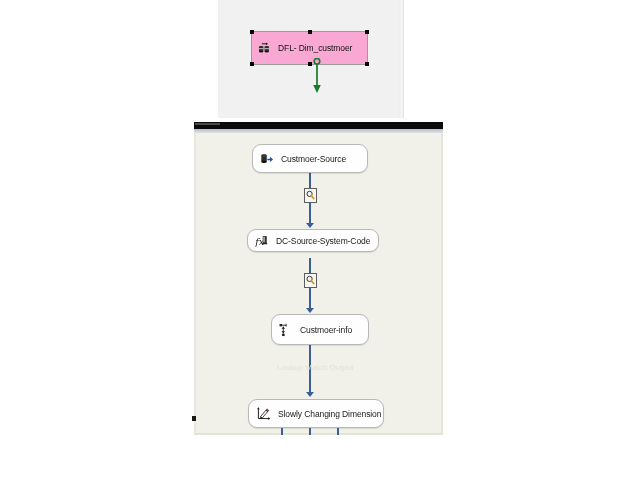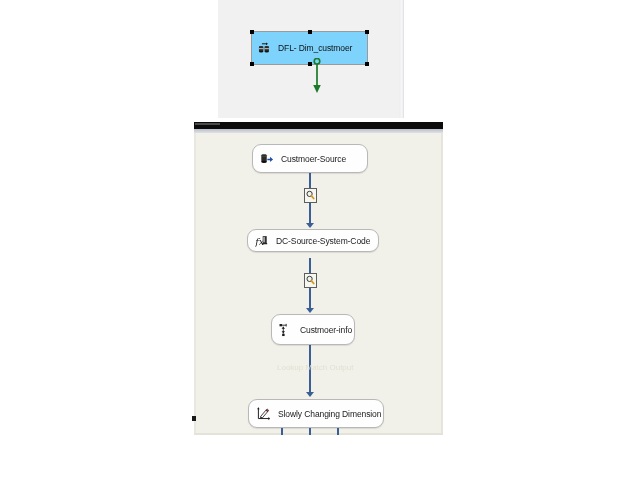--- a/index.html
+++ b/index.html
@@ -32,21 +32,21 @@
     right: 1px;
     top: 0;
     bottom: 0;
     width: 3px;
     background: linear-gradient(to right, #ededee, #f7f7f8);
   }
 
   
   .task-box {
     position: absolute;
-    background: #7dd3fc;
+    background: #f9a8d4;
     border: 1px solid #9a9a9a;
     box-sizing: border-box;
     display: flex;
     align-items: center;
     padding: 16px 6px;
     gap: 6px;
   }
   #dft-box {
     left: 33px;
     top: 31px;
@@ -156,21 +156,21 @@
   }
   .df-icon {
     flex: 0 0 auto;
     width: 14px;
     height: 14px;
     display: block;
   }
 
   #node-source   { left: 58px; top: 22px;  width: 116px; height: 29px; }
   #node-derived  { left: 53px; top: 107px; width: 132px; height: 23px; }
-  #node-lookup   { left: 77px; top: 192px; width: 84px;  height: 31px; }
+  #node-lookup   { left: 77px; top: 192px; width: 98px;  height: 31px; }
   #node-scd      { left: 54px; top: 277px; width: 136px; height: 29px; padding-left: 8px; }
 
   
   .df-path {
     position: absolute;
     width: 2px;
     background: #3a5f96;
   }
   .df-arrow {
     position: absolute;

